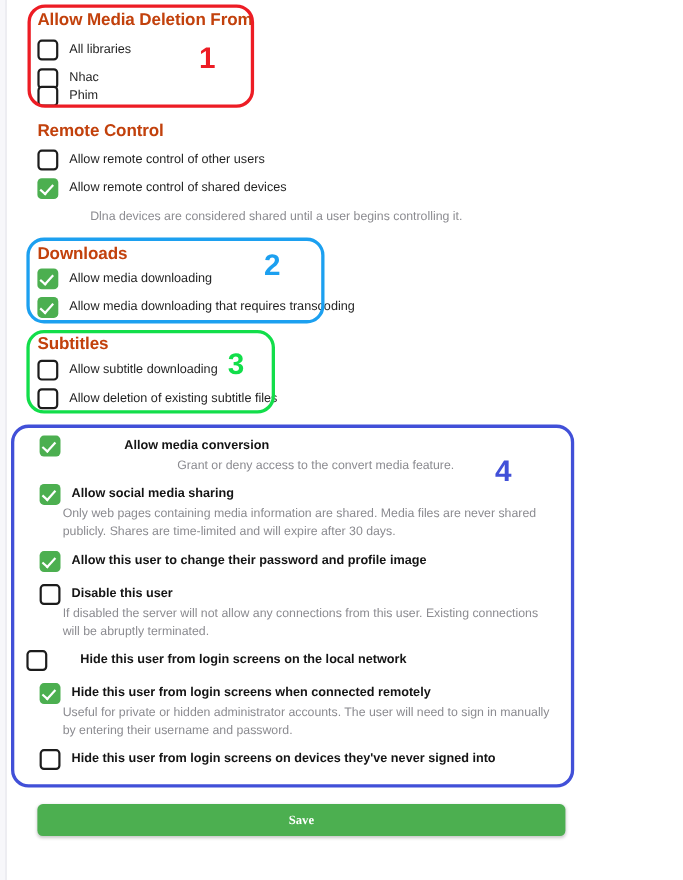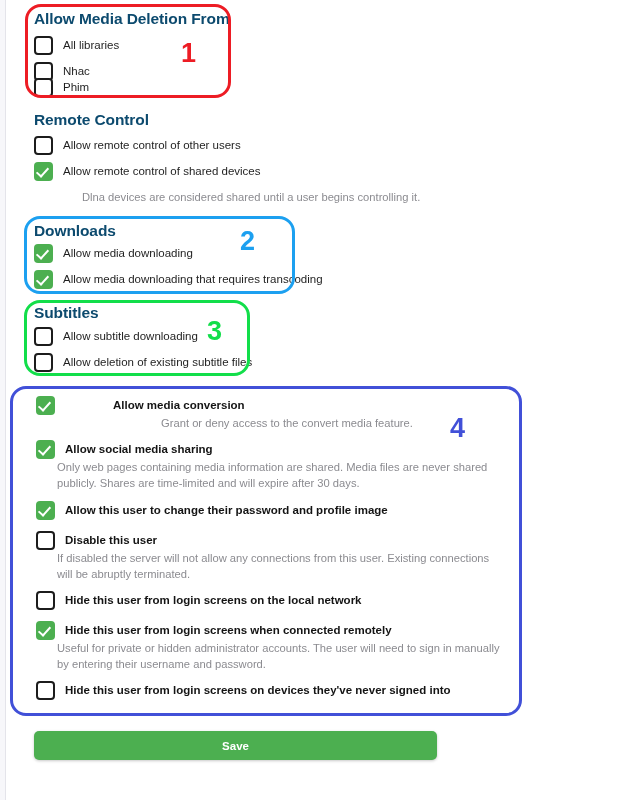--- a/index.html
+++ b/index.html
@@ -31,21 +31,21 @@
     left: 0; top: 0;
     width: 621px;
     height: 800px;
   }
 
   
   .sec-title {
     position: absolute;
     font-size: 15.5px;
     font-weight: bold;
-    color: #0c4a6e;
+    color: #c2410c;
     letter-spacing: -0.1px;
     white-space: nowrap;
   }
 
   
   .cb-row {
     position: absolute;
     display: flex;
     align-items: flex-end;
   }
@@ -109,27 +109,27 @@
     font-size: 27px;
     font-weight: bold;
     line-height: 1;
   }
 
   
   .save-btn {
     position: absolute;
     left: 34px;
     top: 731px;
-    width: 403px;
+    width: 480px;
     height: 29px;
     border: none;
     border-radius: 5px;
     background: #4CAF50;
     color: #ffffff;
-    font-family: Liberation Sans, sans-serif;
+    font-family: Liberation Serif, serif;
     font-size: 11.5px;
     font-weight: bold;
     box-shadow: 0 1px 3px rgba(0,0,0,0.22);
     cursor: pointer;
   }
 </style>
 </head>
 <body>
 
 <div class="left-gutter"></div>
@@ -207,21 +207,21 @@
     <span class="cbox on" style="background: rgb(76, 175, 80);"></span>
     <span class="cb-label strong">Allow this user to change their password and profile image</span>
   </label>
 
   <label class="cb-row" style="left:36px; top:531px;">
     <span class="cbox off"></span>
     <span class="cb-label strong">Disable this user</span>
   </label>
   <div class="help" style="left:57px; top:550px; width:450px;">If disabled the server will not allow any connections from this user. Existing connections will be abruptly terminated.</div>
 
-  <label class="cb-row" style="left:36px; top:591px;">
+  <label class="cb-row" style="left:24px; top:591px;gap:20px;">
     <span class="cbox off"></span>
     <span class="cb-label strong">Hide this user from login screens on the local network</span>
   </label>
 
   <label class="cb-row" style="left:36px; top:621px;">
     <span class="cbox on" style="background: rgb(76, 175, 80);"></span>
     <span class="cb-label strong">Hide this user from login screens when connected remotely</span>
   </label>
   <div class="help" style="left:57px; top:640px; width:455px;">Useful for private or hidden administrator accounts. The user will need to sign in manually by entering their username and password.</div>
 

